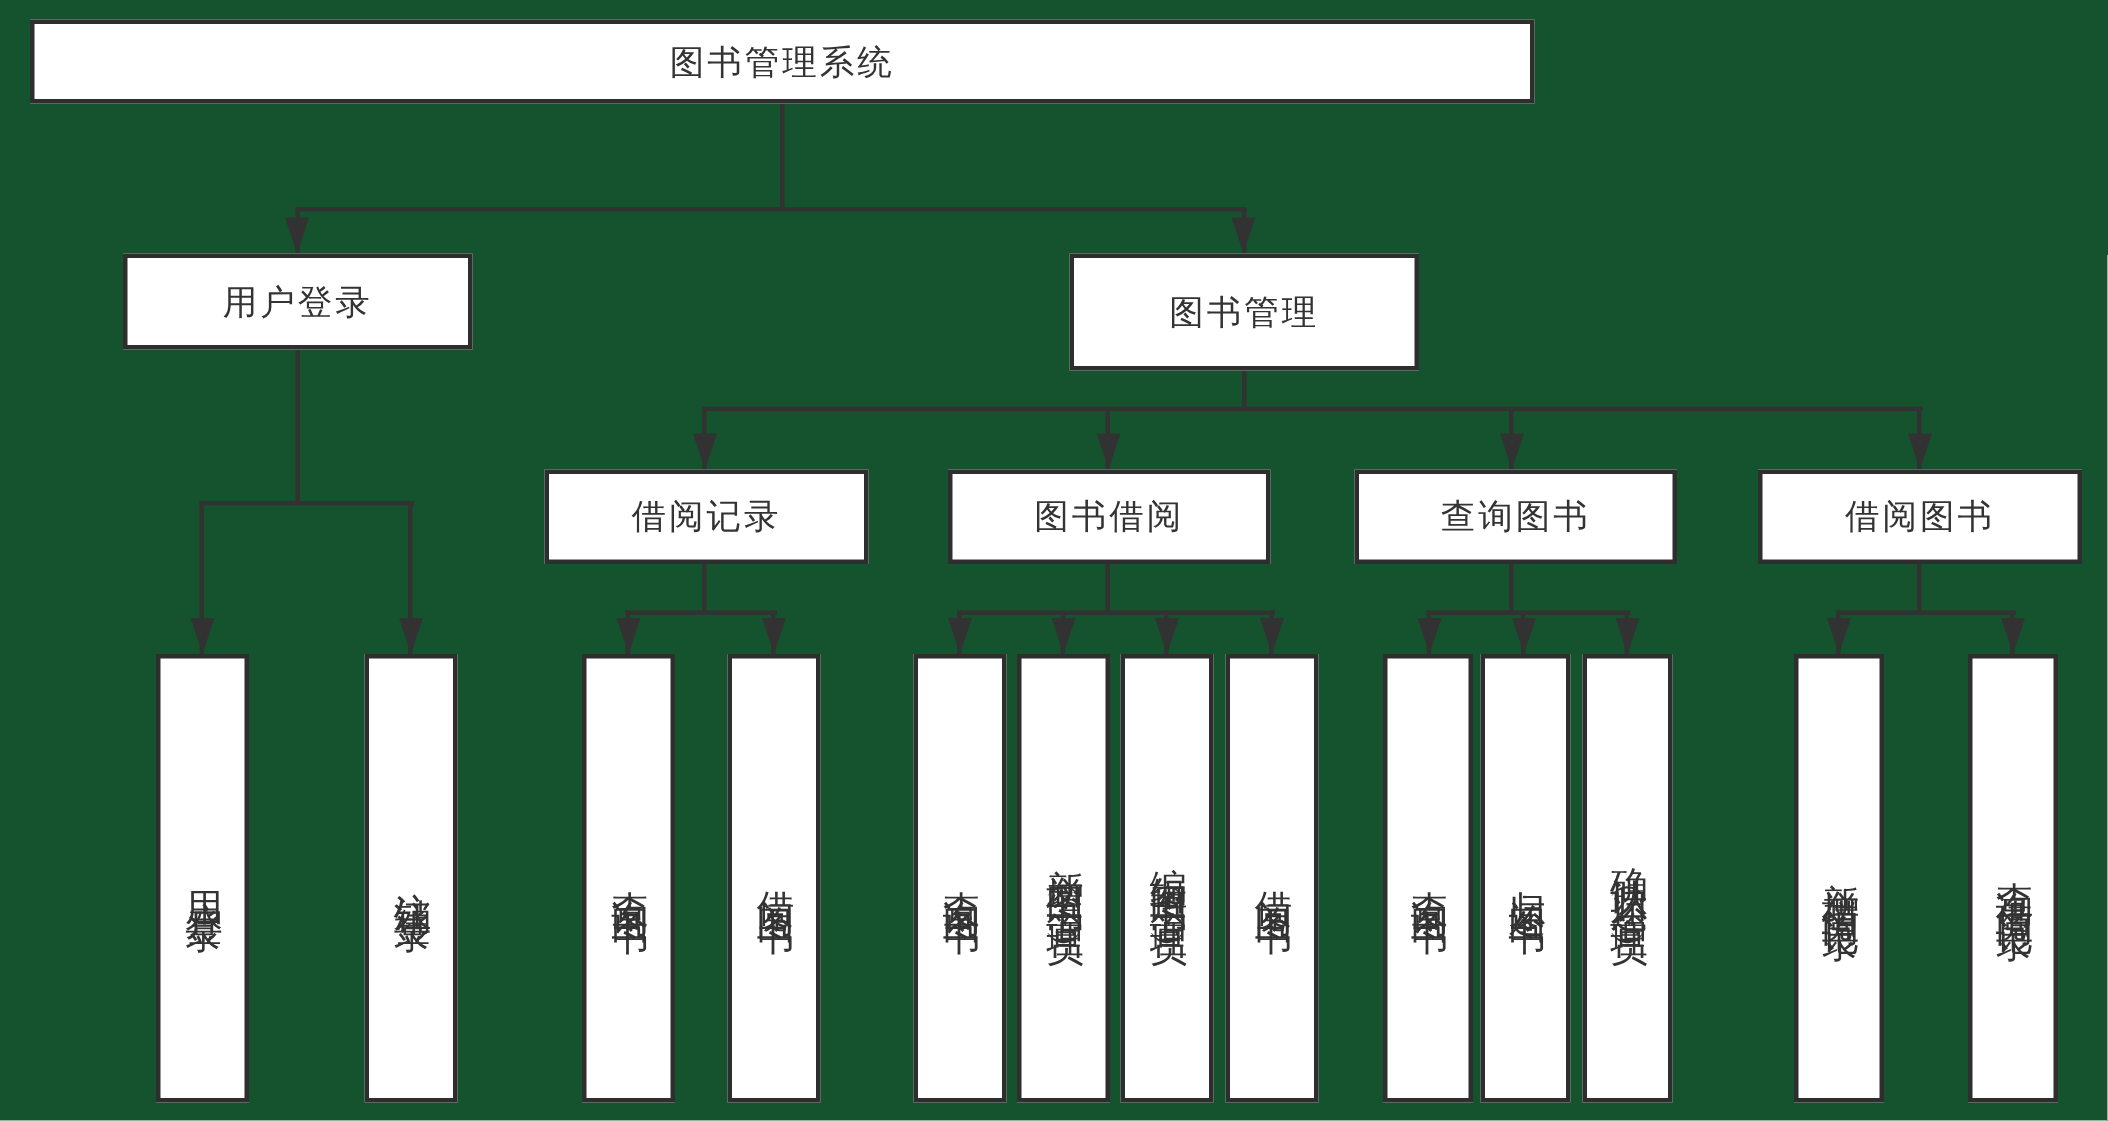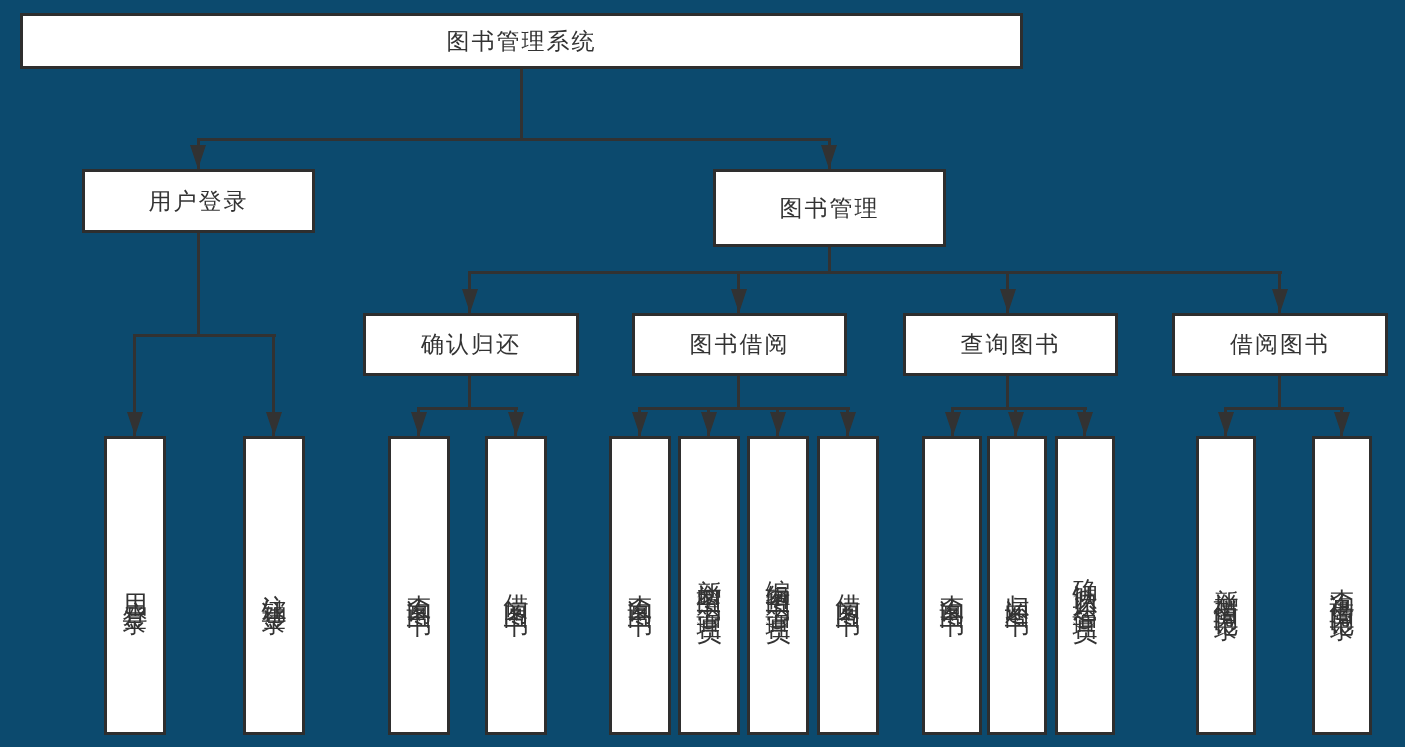--- a/index.html
+++ b/index.html
@@ -1,17 +1,17 @@
 <!DOCTYPE html>
 <html><head>
 <meta charset="utf-8">
 <style>
   html,body{margin:0;padding:0;background:#fff;}
   .stage{
-    position:relative;width:1405px;height:747px;background:#0c4a6e;
+    position:relative;width:1405px;height:747px;background:#14532d;
     font-family:"Liberation Sans","DejaVu Sans",sans-serif;color:#333333;
     overflow:hidden;
   }
   .node{
     position:absolute;box-sizing:border-box;border:3px solid #2e2e2e;background:#ffffff;
     display:flex;align-items:center;justify-content:center;z-index:2;
   }
   .node .lbl{color:#333333;}
   .hbox .lbl{font-size:23px;letter-spacing:2px;line-height:1;}
   .vbox .lbl{
@@ -39,21 +39,21 @@
   </div>
 
   <div class="node hbox" style="left:82px;top:169px;width:233px;height:64px">
     <span class="lbl">用户登录</span>
   </div>
   <div class="node hbox" style="left:713px;top:169px;width:233px;height:78px">
     <span class="lbl">图书管理</span>
   </div>
 
   <div class="node hbox" style="left:363px;top:313px;width:216px;height:63px">
-    <span class="lbl">确认归还</span>
+    <span class="lbl">借阅记录</span>
   </div>
   <div class="node hbox" style="left:632px;top:313px;width:215px;height:63px">
     <span class="lbl">图书借阅</span>
   </div>
   <div class="node hbox" style="left:903px;top:313px;width:215px;height:63px">
     <span class="lbl">查询图书</span>
   </div>
   <div class="node hbox" style="left:1172px;top:313px;width:216px;height:63px">
     <span class="lbl">借阅图书</span>
   </div>

